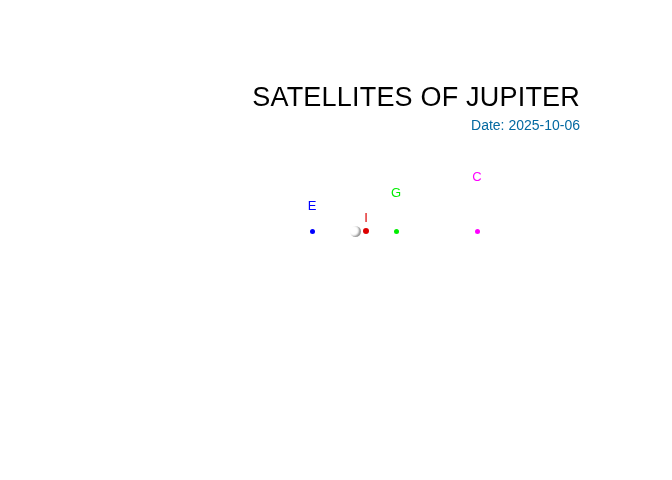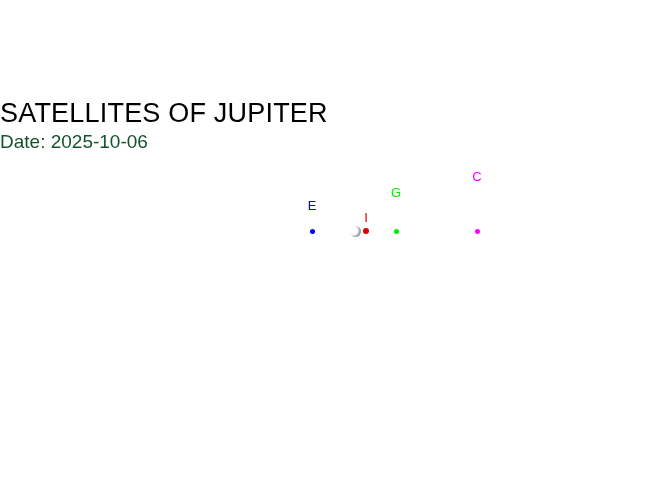--- a/index.html
+++ b/index.html
@@ -17,37 +17,37 @@
     width: 672px;
     height: 480px;
     background: #ffffff;
     overflow: hidden;
   }
 
   
   .title-block {
     position: absolute;
     left: 0;
-    top: 98px;
+    top: 82px;
     width: 580px;
-    text-align: left;
+    text-align: right;
     pointer-events: none;
   }
   .main-title {
     font-size: 27px;
     font-weight: 400;
     color: #000000;
     letter-spacing: 0.2px;
     line-height: 30px;
     white-space: nowrap;
   }
   .sub-line {
-    font-size: 19px;
+    font-size: 14px;
     font-weight: 400;
-    color: #14532d;
+    color: #0369a1;
     line-height: 21px;
     white-space: nowrap;
   }
   .sub-line.first { margin-top: 3px; }
 
   
   #sky {
     position: absolute;
     left: 0;
     top: 0;

